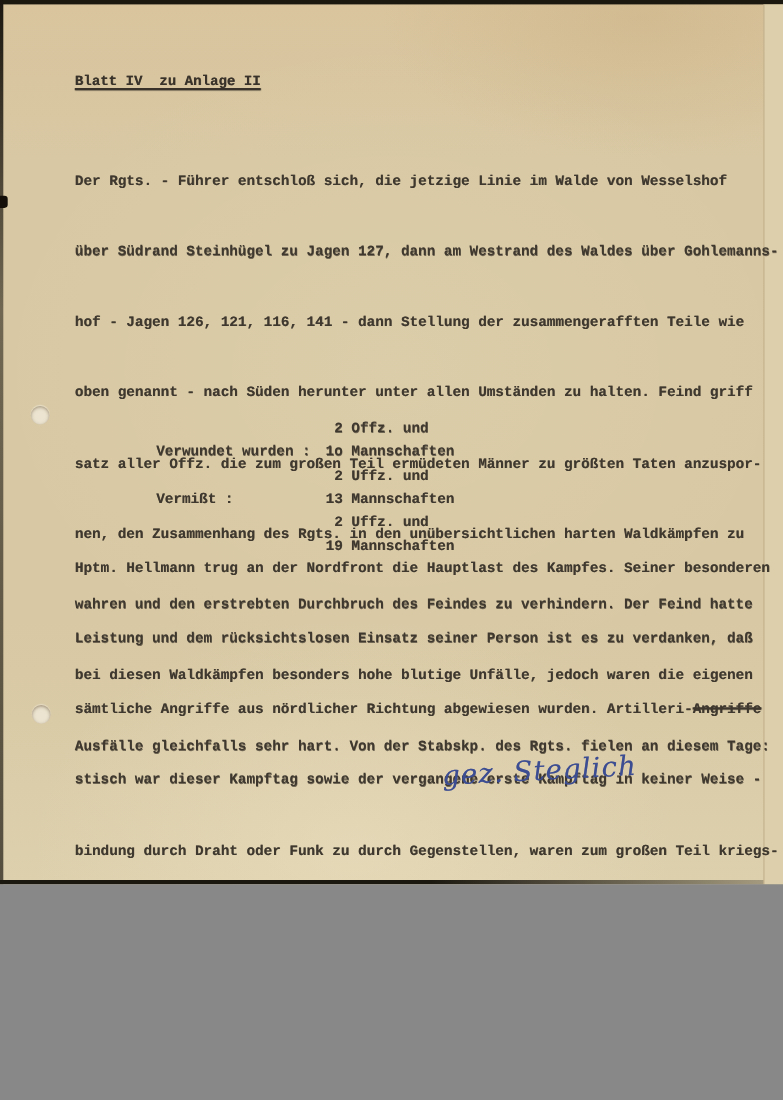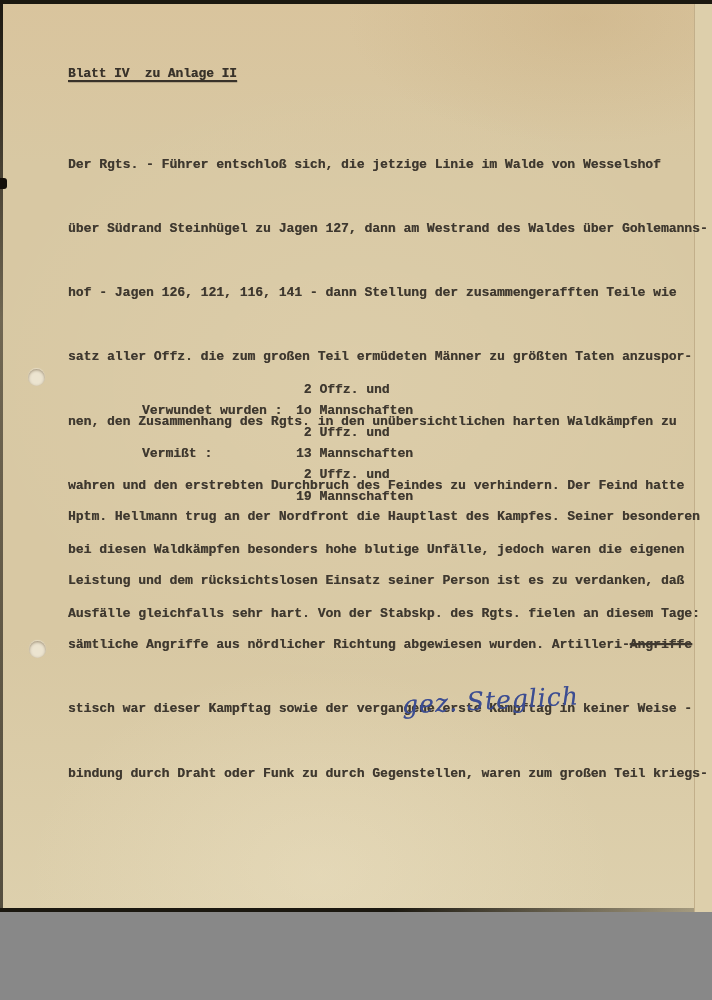--- a/index.html
+++ b/index.html
@@ -1,17 +1,17 @@
 <!DOCTYPE html>
 <html><head>
 <meta charset="utf-8">
 <style>
   html,body{margin:0;padding:0;background:#888;}
   .page{
-    position:relative;width:712px;height:912px;overflow:hidden;
+    position:relative;width:712px;height:804px;overflow:hidden;
     background:
       radial-gradient(ellipse 340px 180px at 82% 2%, rgba(186,152,100,0.22), transparent 70%),
       radial-gradient(ellipse 420px 300px at 45% 96%, rgba(242,232,204,0.35), transparent 70%),
       radial-gradient(ellipse 520px 420px at 50% 42%, rgba(255,248,226,0.10), transparent 75%),
       linear-gradient(180deg, #d9c49d 0%, #d8c8a3 18%, #d8c8a3 70%, #ddd0ad 100%);
     font-family:"Liberation Mono","DejaVu Sans Mono",monospace;
   }
   
   .edge-top{position:absolute;top:0;left:0;right:0;height:4px;background:#1b1810;}
   .edge-left{position:absolute;top:0;left:0;bottom:0;width:3px;
@@ -64,20 +64,21 @@
 
   <div class="hole hole-1"></div>
   <div class="hole hole-2"></div>
 
   <div class="heading">Blatt IV  zu Anlage II</div>
 
   <div class="para para-1 typed">
     <div>Der Rgts. - Führer entschloß sich, die jetzige Linie im Walde von Wesselshof</div>
     <div>über Südrand Steinhügel zu Jagen 127, dann am Westrand des Waldes über Gohlemanns-</div>
     <div>hof - Jagen 126, 121, 116, 141 - dann Stellung der zusammengerafften Teile wie</div>
+    <div>oben genannt - nach Süden herunter unter allen Umständen zu halten. Feind griff</div>
     <div>satz aller Offz. die zum großen Teil ermüdeten Männer zu größten Taten anzuspor-</div>
     <div>nen, den Zusammenhang des Rgts. in den unübersichtlichen harten Waldkämpfen zu</div>
     <div>wahren und den erstrebten Durchbruch des Feindes zu verhindern. Der Feind hatte</div>
     <div>bei diesen Waldkämpfen besonders hohe blutige Unfälle, jedoch waren die eigenen</div>
     <div>Ausfälle gleichfalls sehr hart. Von der Stabskp. des Rgts. fielen an diesem Tage:</div>
   </div>
 
   <div class="cas-block typed">
     <div class="cas-row" style="top:0px">
       <span class="cas-label"></span>

